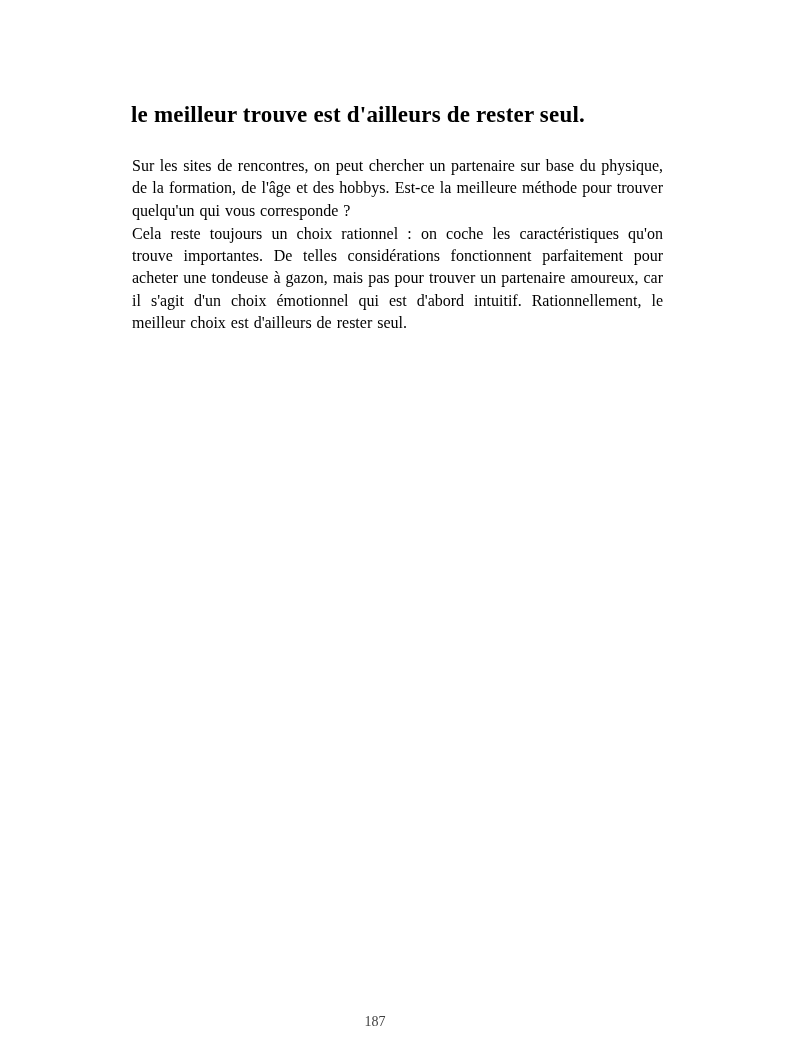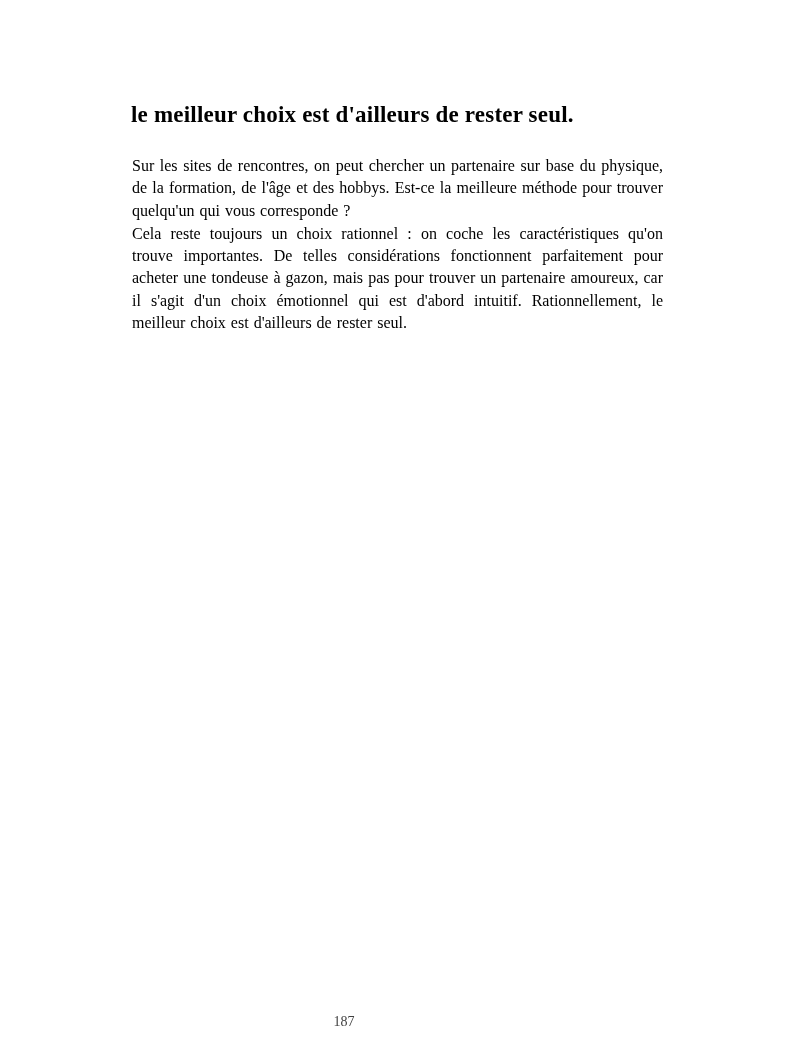--- a/index.html
+++ b/index.html
@@ -36,24 +36,25 @@
     word-spacing: 1px;
   }
   .page-footer {
     position: absolute;
     left: 0;
     top: 1014px;
     width: 688px;
     text-align: center;
     font-size: 14px;
     color: #3f3f3f;
+    padding-left: 31px;
   }
 </style>
 </head>
 <body>
 
 <div class="content">
-  <h1 class="heading">le meilleur choix est d'ailleurs de rester seul.</h1>
+  <h1 class="heading">le meilleur trouve est d'ailleurs de rester seul.</h1>
   <p class="para">Sur les sites de rencontres, on peut chercher un partenaire sur base du physique, de la formation, de l'âge et des hobbys. Est-ce la meilleure méthode pour trouver quelqu'un qui vous corresponde&nbsp;?</p>
   <p class="para">Cela reste toujours un choix rationnel&nbsp;: on coche les caractéristiques qu'on trouve importantes. De telles considérations fonctionnent parfaitement pour acheter une tondeuse à gazon, mais pas pour trouver un partenaire amoureux, car il s'agit d'un choix émotionnel qui est d'abord intuitif. Rationnellement, le meilleur choix est d'ailleurs de rester seul.</p>
 </div>
 
 <div class="page-footer">187</div>
 
 </body></html>

